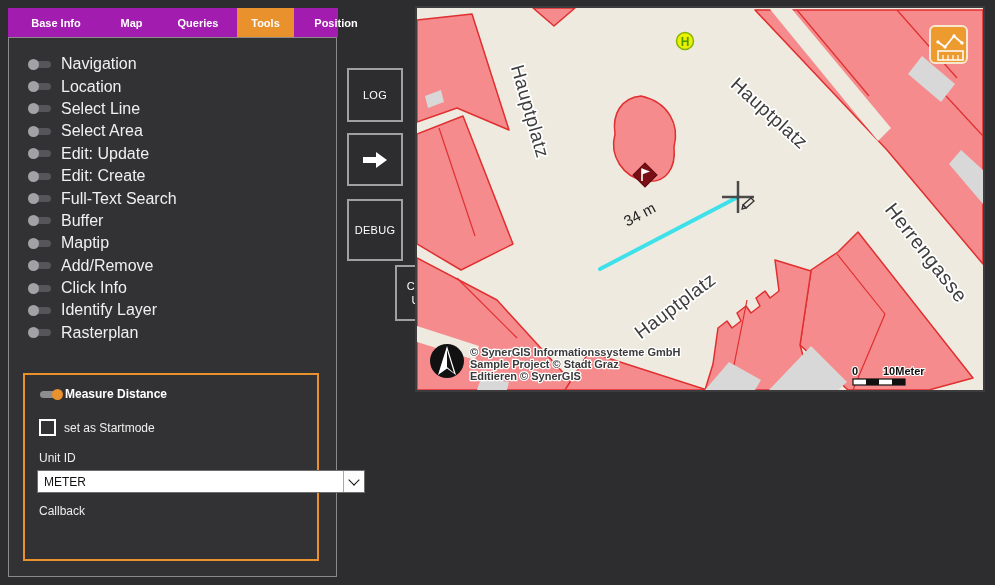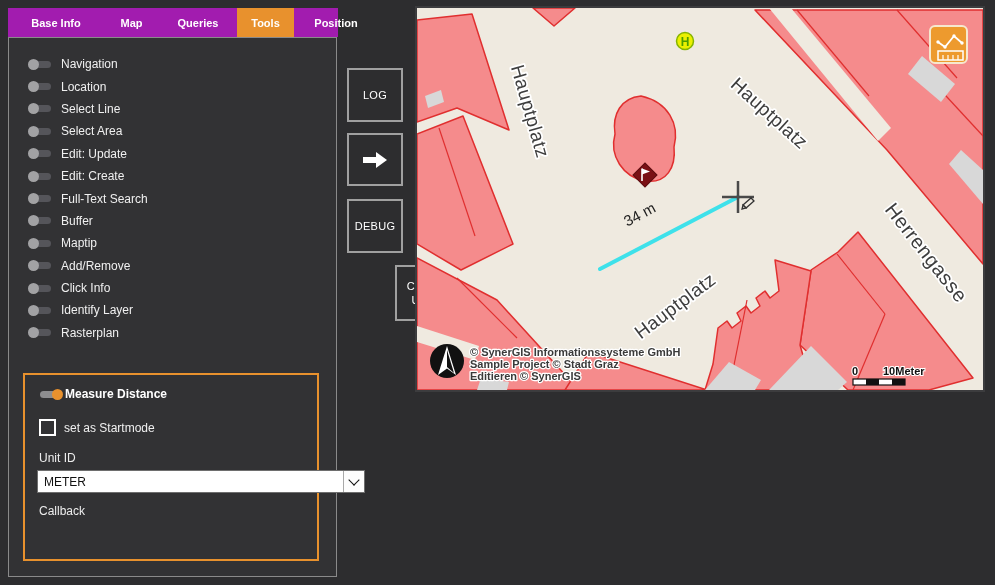--- a/index.html
+++ b/index.html
@@ -20,21 +20,21 @@
     padding:0 4px;
   }
   .tab.active{background:#e8912d;}
   
   .panel{
     position:absolute;left:8px;top:37px;width:329px;height:540px;
     background:#323234;border:1px solid #8a8a8a;box-sizing:border-box;
   }
   .tool-list{position:absolute;left:0;top:15px;right:0;}
   .tool-row{height:22.4px;display:flex;align-items:center;padding-left:19px;}
-  .tool-label{color:#f0f0f0;font-size:12px;margin-left:9px;}
+  .tool-label{color:#f0f0f0;font-size:16px;margin-left:9px;}
   .toggle{position:relative;width:24px;height:11px;flex:none;}
   .toggle .bar{position:absolute;left:5px;top:2px;width:18px;height:7px;border-radius:3.5px;background:#55555a;}
   .toggle .knob{position:absolute;left:0;top:0;width:11px;height:11px;border-radius:50%;background:#a2a2a4;}
   .toggle.on .bar{left:1px;background:#8d8d8f;}
   .toggle.on .knob{left:13px;background:#e8912d;}
   
   .measure-box{
     position:absolute;left:14px;top:335px;width:296px;height:188px;
     border:2px solid #e8912d;box-sizing:border-box;background:#323234;
   }
@@ -65,21 +65,21 @@
   
   .act-btn{
     position:absolute;left:347px;width:56px;box-sizing:border-box;
     border:2px solid #a0a0a0;background:transparent;color:#fff;
     font-size:11px;font-family:"Liberation Sans",sans-serif;
     display:flex;align-items:center;justify-content:center;text-align:center;
     line-height:14px;cursor:default;letter-spacing:.3px;
   }
   #btn-log{top:68px;height:54px;}
   #btn-forward{top:133px;height:53px;}
-  #btn-debug{top:199px;height:54px;}
+  #btn-debug{top:199px;height:62px;}
   #btn-copyurl{top:265px;height:56px;margin-left:48px;}
   
   .map{
     position:absolute;left:415px;top:6px;width:566px;height:382px;
     border:2px solid #3c3c3e;background:#efeae0;
   }
   .map svg{display:block;}
   text{font-family:"Liberation Sans",sans-serif;}
   .street-label{
     font-size:19px;fill:#3e3e3e;stroke:#ffffff;stroke-width:3.5px;

